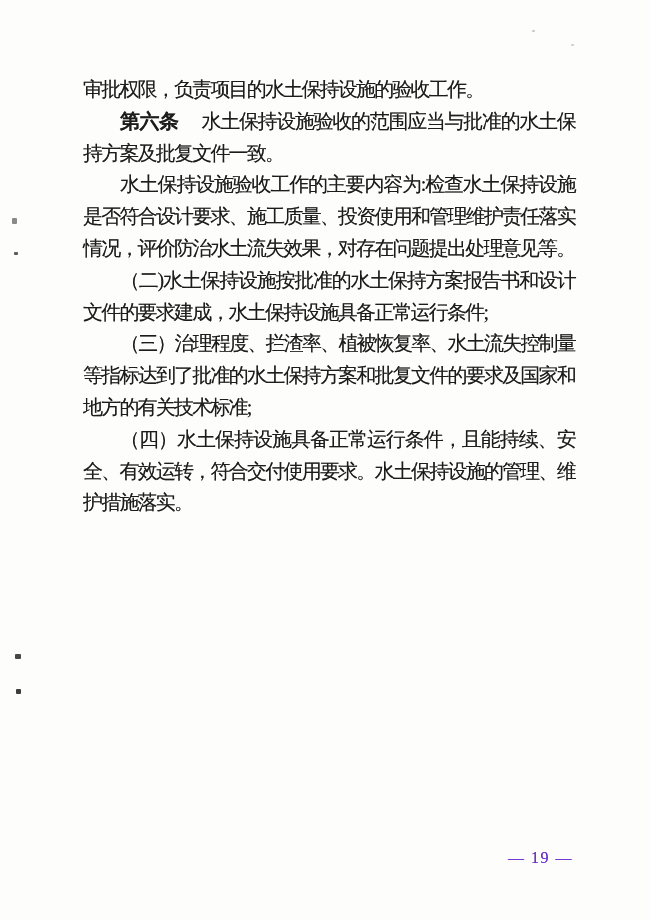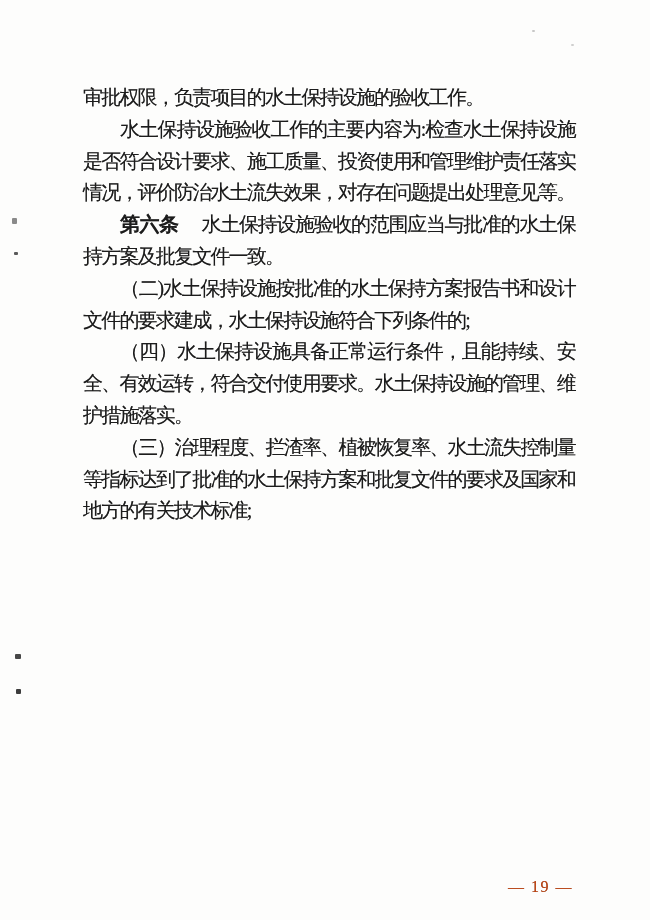--- a/index.html
+++ b/index.html
@@ -22,56 +22,56 @@
     font-size: 20px;
     line-height: 31.8px;
     letter-spacing: -1.8px;
     text-align: justify;
     text-shadow: 0 0 0.6px rgba(20,20,20,0.55);
   }
   p.para {
     margin: 0;
     text-indent: 37px;
   }
-  p.para.noindent { text-indent: 0; margin-top: 8px; }
+  p.para.noindent { text-indent: 0; }
   .lead {
     font-weight: 700;
     margin-right: 1.15em;
     letter-spacing: -1px;
   }
   .lead:empty { margin-right: 0; }
   .footer {
     position: absolute;
     right: 77px;
-    top: 878px;
+    top: 849px;
     font-size: 16px;
     letter-spacing: 1.5px;
-    color: #c2410c;
+    color: #6d28d9;
     text-shadow: 0 0 0.5px rgba(20,20,20,0.5);
   }
   .speck { position: absolute; border-radius: 1px; }
   .speck.s1 { left: 12px;  top: 218px; width: 5px; height: 6px; background: #8a8a8a; }
   .speck.s2 { left: 14px;  top: 252px; width: 4px; height: 3px; background: #5a5a5a; }
   .speck.s3 { left: 15px;  top: 654px; width: 6px; height: 5px; background: #474747; }
   .speck.s4 { left: 16px;  top: 689px; width: 5px; height: 5px; background: #3d3d3d; }
   .speck.s5 { left: 532px; top: 30px;  width: 3px; height: 2px; background: #c7c7c7; }
   .speck.s6 { left: 571px; top: 44px;  width: 3px; height: 2px; background: #cfcfcf; }
 </style>
 </head>
 <body>
 
 <div class="page">
 
   <div class="content">
     <p class="para noindent"><b class="lead"></b><span>审批权限，负责项目的水土保持设施的验收工作。</span></p>
+    <p class="para"><b class="lead">第六条</b><span>水土保持设施验收的范围应当与批准的水土保持方案及批复文件一致。</span></p>
     <p class="para"><b class="lead"></b><span>水土保持设施验收工作的主要内容为:检查水土保持设施是否符合设计要求、施工质量、投资使用和管理维护责任落实情况，评价防治水土流失效果，对存在问题提出处理意见等。</span></p>
-    <p class="para"><b class="lead">第六条</b><span>水土保持设施验收的范围应当与批准的水土保持方案及批复文件一致。</span></p>
-    <p class="para"><b class="lead"></b><span>（二)水土保持设施按批准的水土保持方案报告书和设计文件的要求建成，水土保持设施符合下列条件的;</span></p>
+    <p class="para"><b class="lead"></b><span>（二)水土保持设施按批准的水土保持方案报告书和设计文件的要求建成，水土保持设施具备正常运行条件;</span></p>
+    <p class="para"><b class="lead"></b><span>（三）治理程度、拦渣率、植被恢复率、水土流失控制量等指标达到了批准的水土保持方案和批复文件的要求及国家和地方的有关技术标准;</span></p>
     <p class="para"><b class="lead"></b><span>（四）水土保持设施具备正常运行条件，且能持续、安全、有效运转，符合交付使用要求。水土保持设施的管理、维护措施落实。</span></p>
-    <p class="para"><b class="lead"></b><span>（三）治理程度、拦渣率、植被恢复率、水土流失控制量等指标达到了批准的水土保持方案和批复文件的要求及国家和地方的有关技术标准;</span></p>
   </div>
 
   <div class="footer">— 19 —</div>
 
   <div class="speck s1"></div>
   <div class="speck s2"></div>
   <div class="speck s3"></div>
   <div class="speck s4"></div>
   <div class="speck s5"></div>
   <div class="speck s6"></div>

